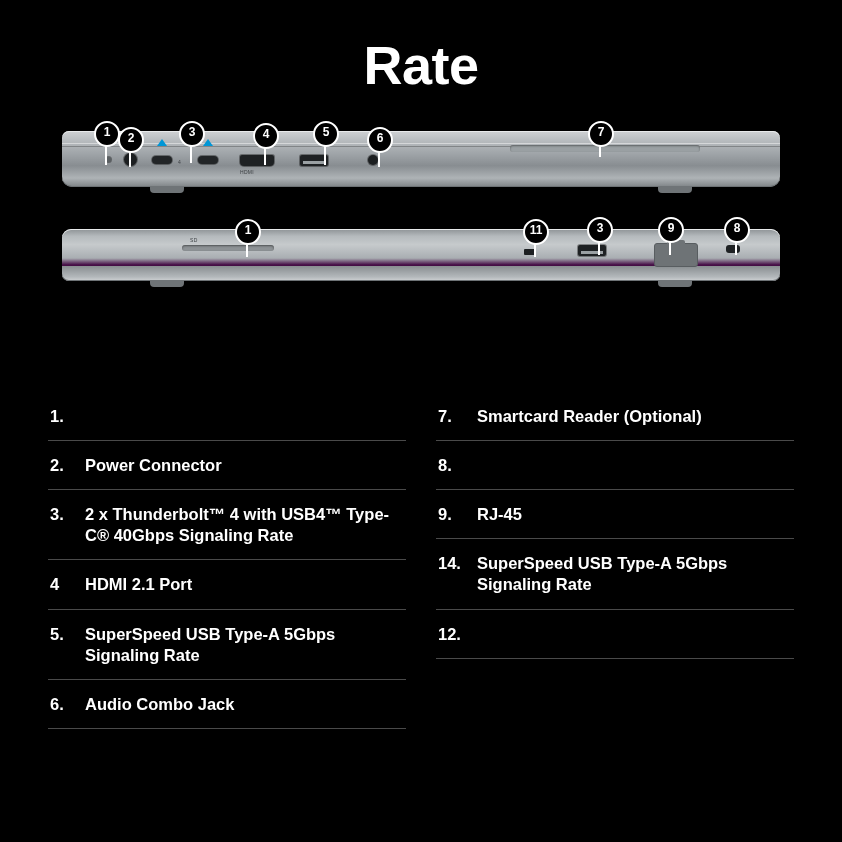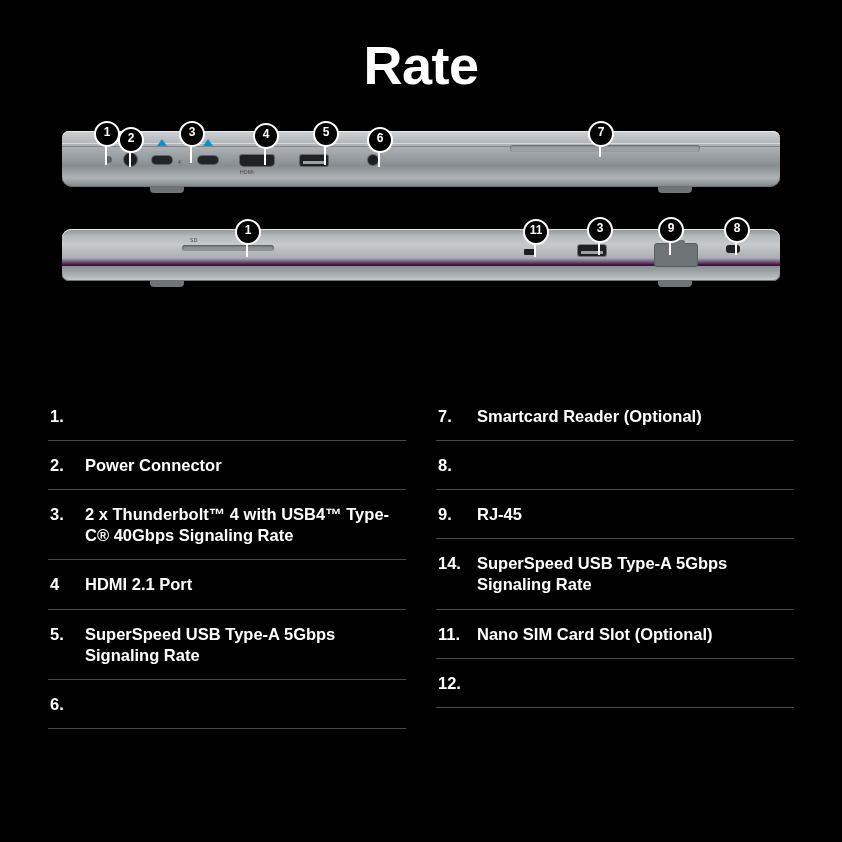--- a/index.html
+++ b/index.html
@@ -349,40 +349,37 @@
     <div class="legend-item">
       <span class="legend-num">4</span>
       <span class="legend-text">HDMI 2.1 Port</span>
     </div>
     <div class="legend-item">
       <span class="legend-num">5.</span>
       <span class="legend-text">SuperSpeed USB Type-A 5Gbps Signaling Rate</span>
     </div>
     <div class="legend-item">
       <span class="legend-num">6.</span>
+      <span class="legend-text">Audio Combo Jack</span>
     </div>
   </div>
 
   <div class="legend-col">
     <div class="legend-item">
       <span class="legend-num wide">7.</span>
       <span class="legend-text">Smartcard Reader (Optional)</span>
     </div>
     <div class="legend-item">
       <span class="legend-num wide">8.</span>
     </div>
     <div class="legend-item">
       <span class="legend-num wide">9.</span>
       <span class="legend-text">RJ-45</span>
     </div>
     <div class="legend-item">
       <span class="legend-num wide">14.</span>
       <span class="legend-text">SuperSpeed USB Type-A 5Gbps Signaling Rate</span>
     </div>
     <div class="legend-item">
-      <span class="legend-num wide">11.</span>
-      <span class="legend-text">Nano SIM Card Slot (Optional)</span>
-    </div>
-    <div class="legend-item">
       <span class="legend-num wide">12.</span>
     </div>
   </div>
 </div>
 
 </body></html>

